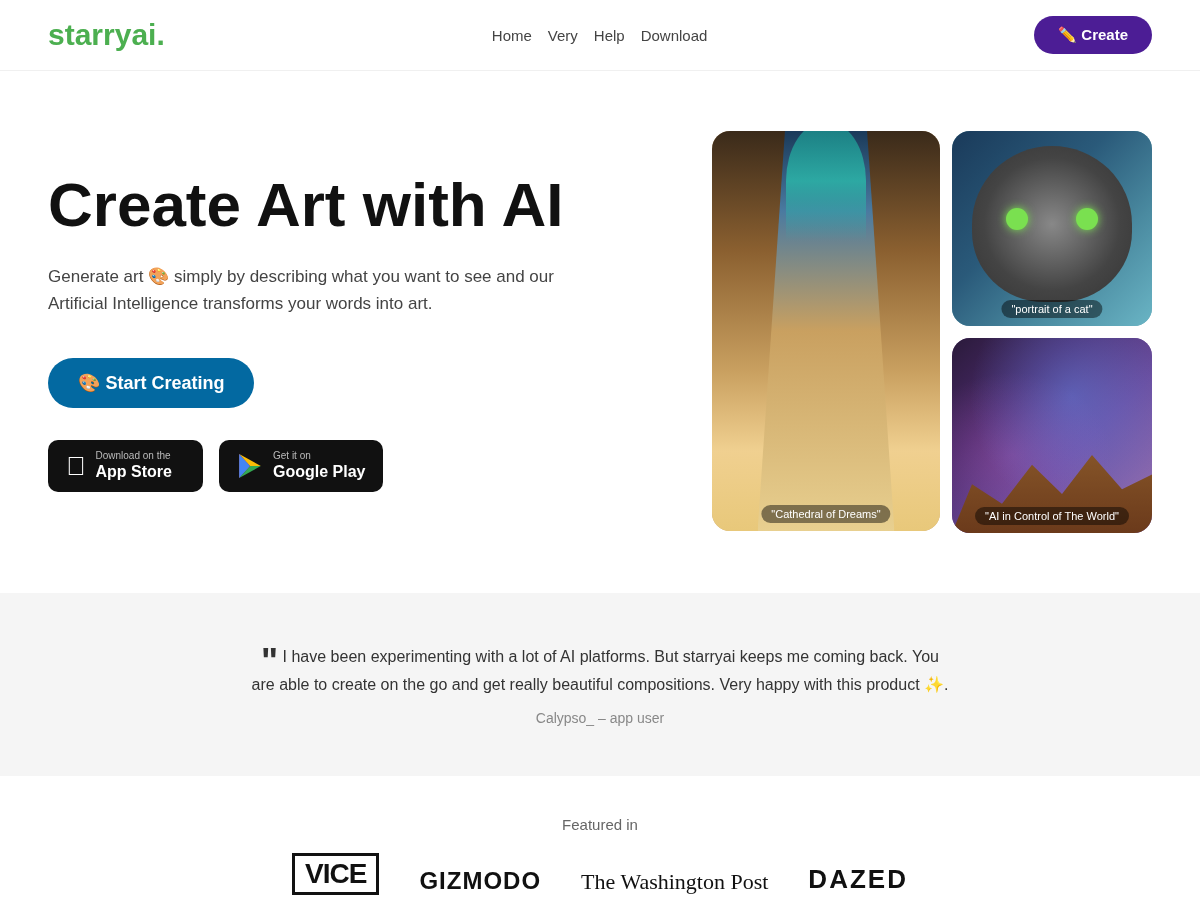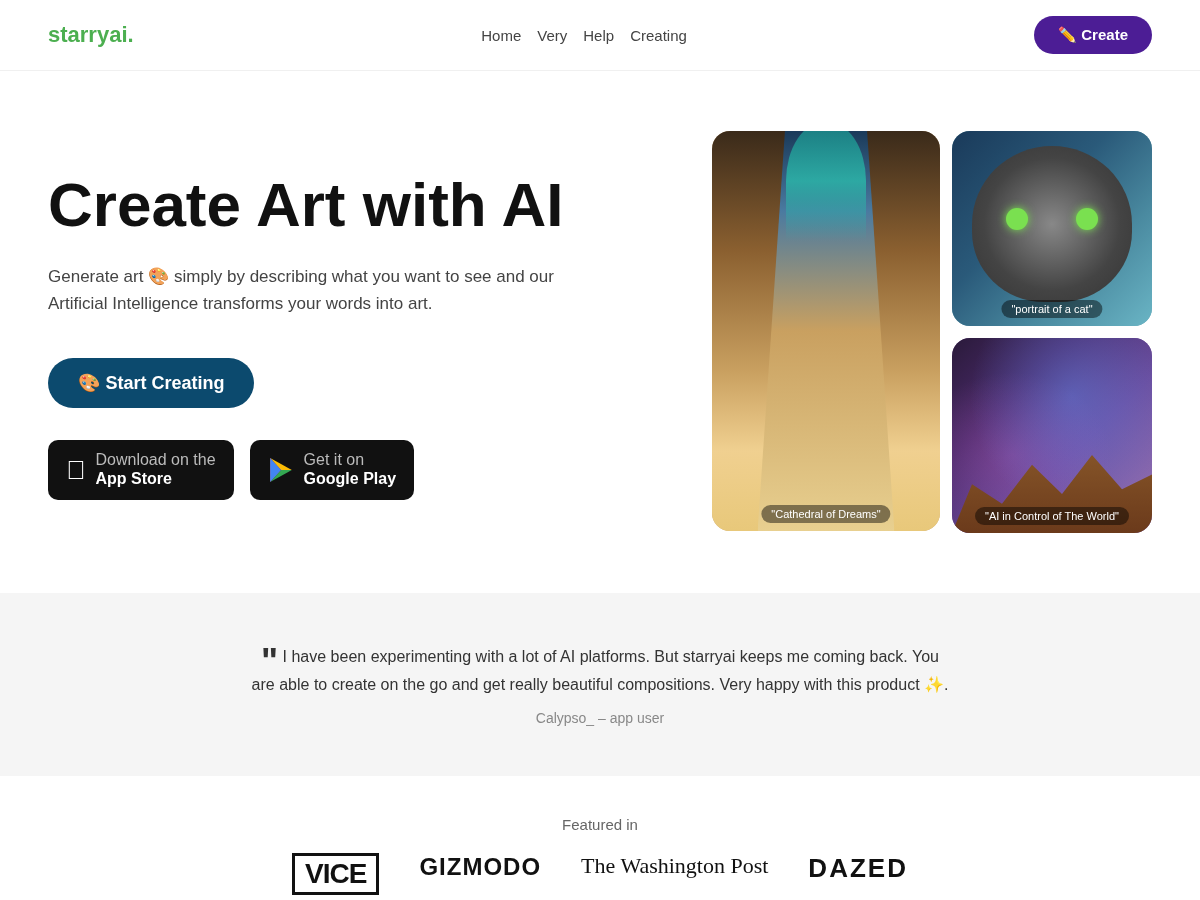--- a/index.html
+++ b/index.html
@@ -3,51 +3,51 @@
   <meta charset="utf-8">
   <style>
     * { margin: 0; padding: 0; box-sizing: border-box; }
     body { font-family: -apple-system, BlinkMacSystemFont, 'Segoe UI', sans-serif; background: #fff; width: 1200px; min-height: 900px; overflow-x: hidden; }
 
     
     nav {
       display: flex; align-items: center; justify-content: space-between;
       padding: 16px 48px; border-bottom: 1px solid #f0f0f0;
     }
-    .nav-logo { font-size: 22px; font-weight: 700; color: #111; }
+    .nav-logo { font-size: 30px; font-weight: 700; color: #111; }
     .nav-logo span { color: #4CAF50; }
     .nav-links { display: flex; gap: 16px; }
     .nav-links a { text-decoration: none; color: #444; font-size: 15px; font-weight: 400; }
     .create-btn {
       background: #4c1d95; color: #fff; border: none; border-radius: 50px;
       padding: 10px 24px; font-size: 15px; font-weight: 600; cursor: pointer;
       display: flex; align-items: center; gap: 6px;
     }
 
     
     .hero {
       display: flex; align-items: flex-start; justify-content: space-between;
       padding: 80px 48px 60px 48px;
     }
     .hero-left { max-width: 520px; padding-top: 20px; }
     .hero-title { font-size: 62px; font-weight: 800; color: #111; line-height: 1.1; margin-bottom: 24px; }
     .hero-subtitle { font-size: 17px; color: #444; line-height: 1.6; margin-bottom: 40px; }
     .start-btn {
-      background: #0c4a6e; color: #fff; border: none; border-radius: 50px;
+      background: #0369a1; color: #fff; border: none; border-radius: 50px;
       padding: 14px 30px; font-size: 18px; font-weight: 700; cursor: pointer;
       display: inline-flex; align-items: center; gap: 8px; margin-bottom: 24px;
     }
     .store-buttons { display: flex; gap: 16px; margin-top: 8px; }
     .store-btn {
       display: flex; align-items: center; gap: 10px;
       background: #111; color: #fff; border: none; border-radius: 10px;
       padding: 10px 18px; cursor: pointer; min-width: 155px;
     }
     .store-btn-text { display: flex; flex-direction: column; text-align: left; }
-    .store-btn-small { font-size: 16px; color: #bbb; line-height: 1.2; }
+    .store-btn-small { font-size: 10px; color: #bbb; line-height: 1.2; }
     .store-btn-large { font-size: 16px; font-weight: 600; line-height: 1.3; }
     .apple-icon { font-size: 26px; line-height: 1; }
     .play-icon { width: 26px; height: 26px; }
 
     
     .hero-images {
       display: flex; gap: 12px; align-items: flex-start; margin-top: -20px;
     }
     .img-col { display: flex; flex-direction: column; gap: 12px; }
     .art-card {
@@ -141,38 +141,38 @@
     .testimonial {
       background: #f5f5f5; padding: 50px 48px; text-align: center;
     }
     .testimonial-quote { font-size: 16px; color: #333; line-height: 1.7; max-width: 700px; margin: 0 auto 12px; }
     .testimonial-author { font-size: 14px; color: #888; }
     .quote-mark { font-size: 36px; font-weight: 900; color: #333; line-height: 0.5; vertical-align: -12px; }
 
     
     .featured { padding: 40px 48px; text-align: center; }
     .featured-label { font-size: 15px; color: #666; margin-bottom: 20px; font-weight: 500; }
-    .featured-logos { display: flex; align-items: flex-start; justify-content: center; gap: 40px; flex-wrap: wrap; }
+    .featured-logos { display: flex; align-items: flex-end; justify-content: center; gap: 40px; flex-wrap: wrap; }
     .logo-vice { font-size: 28px; font-weight: 900; font-family: 'Arial Black', sans-serif; color: #111; border: 3px solid #111; padding: 2px 10px; letter-spacing: -1px; }
     .logo-gizmodo { font-size: 24px; font-weight: 700; color: #111; text-transform: uppercase; letter-spacing: 1px; }
     .logo-wapo { font-size: 22px; font-weight: 400; color: #111; font-family: 'Georgia', serif; }
     .logo-dazed { font-size: 26px; font-weight: 900; color: #111; text-transform: uppercase; letter-spacing: 2px; }
   </style>
 </head>
 <body>
 
 <nav>
   <div class="nav-logo">
     <span>starryai.</span>
   </div>
   <div class="nav-links">
     <a>Home</a>
     <a>Very</a>
     <a>Help</a>
-    <a>Creating</a>
+    <a>Download</a>
   </div>
   <button class="create-btn">✏️ Create</button>
 </nav>
 
 <section class="hero">
   <div class="hero-left">
     <h1 class="hero-title">Create Art with AI</h1>
     <p class="hero-subtitle">Generate art 🎨 simply by describing what you want to see
 and our Artificial Intelligence transforms your words into art.</p>
 

